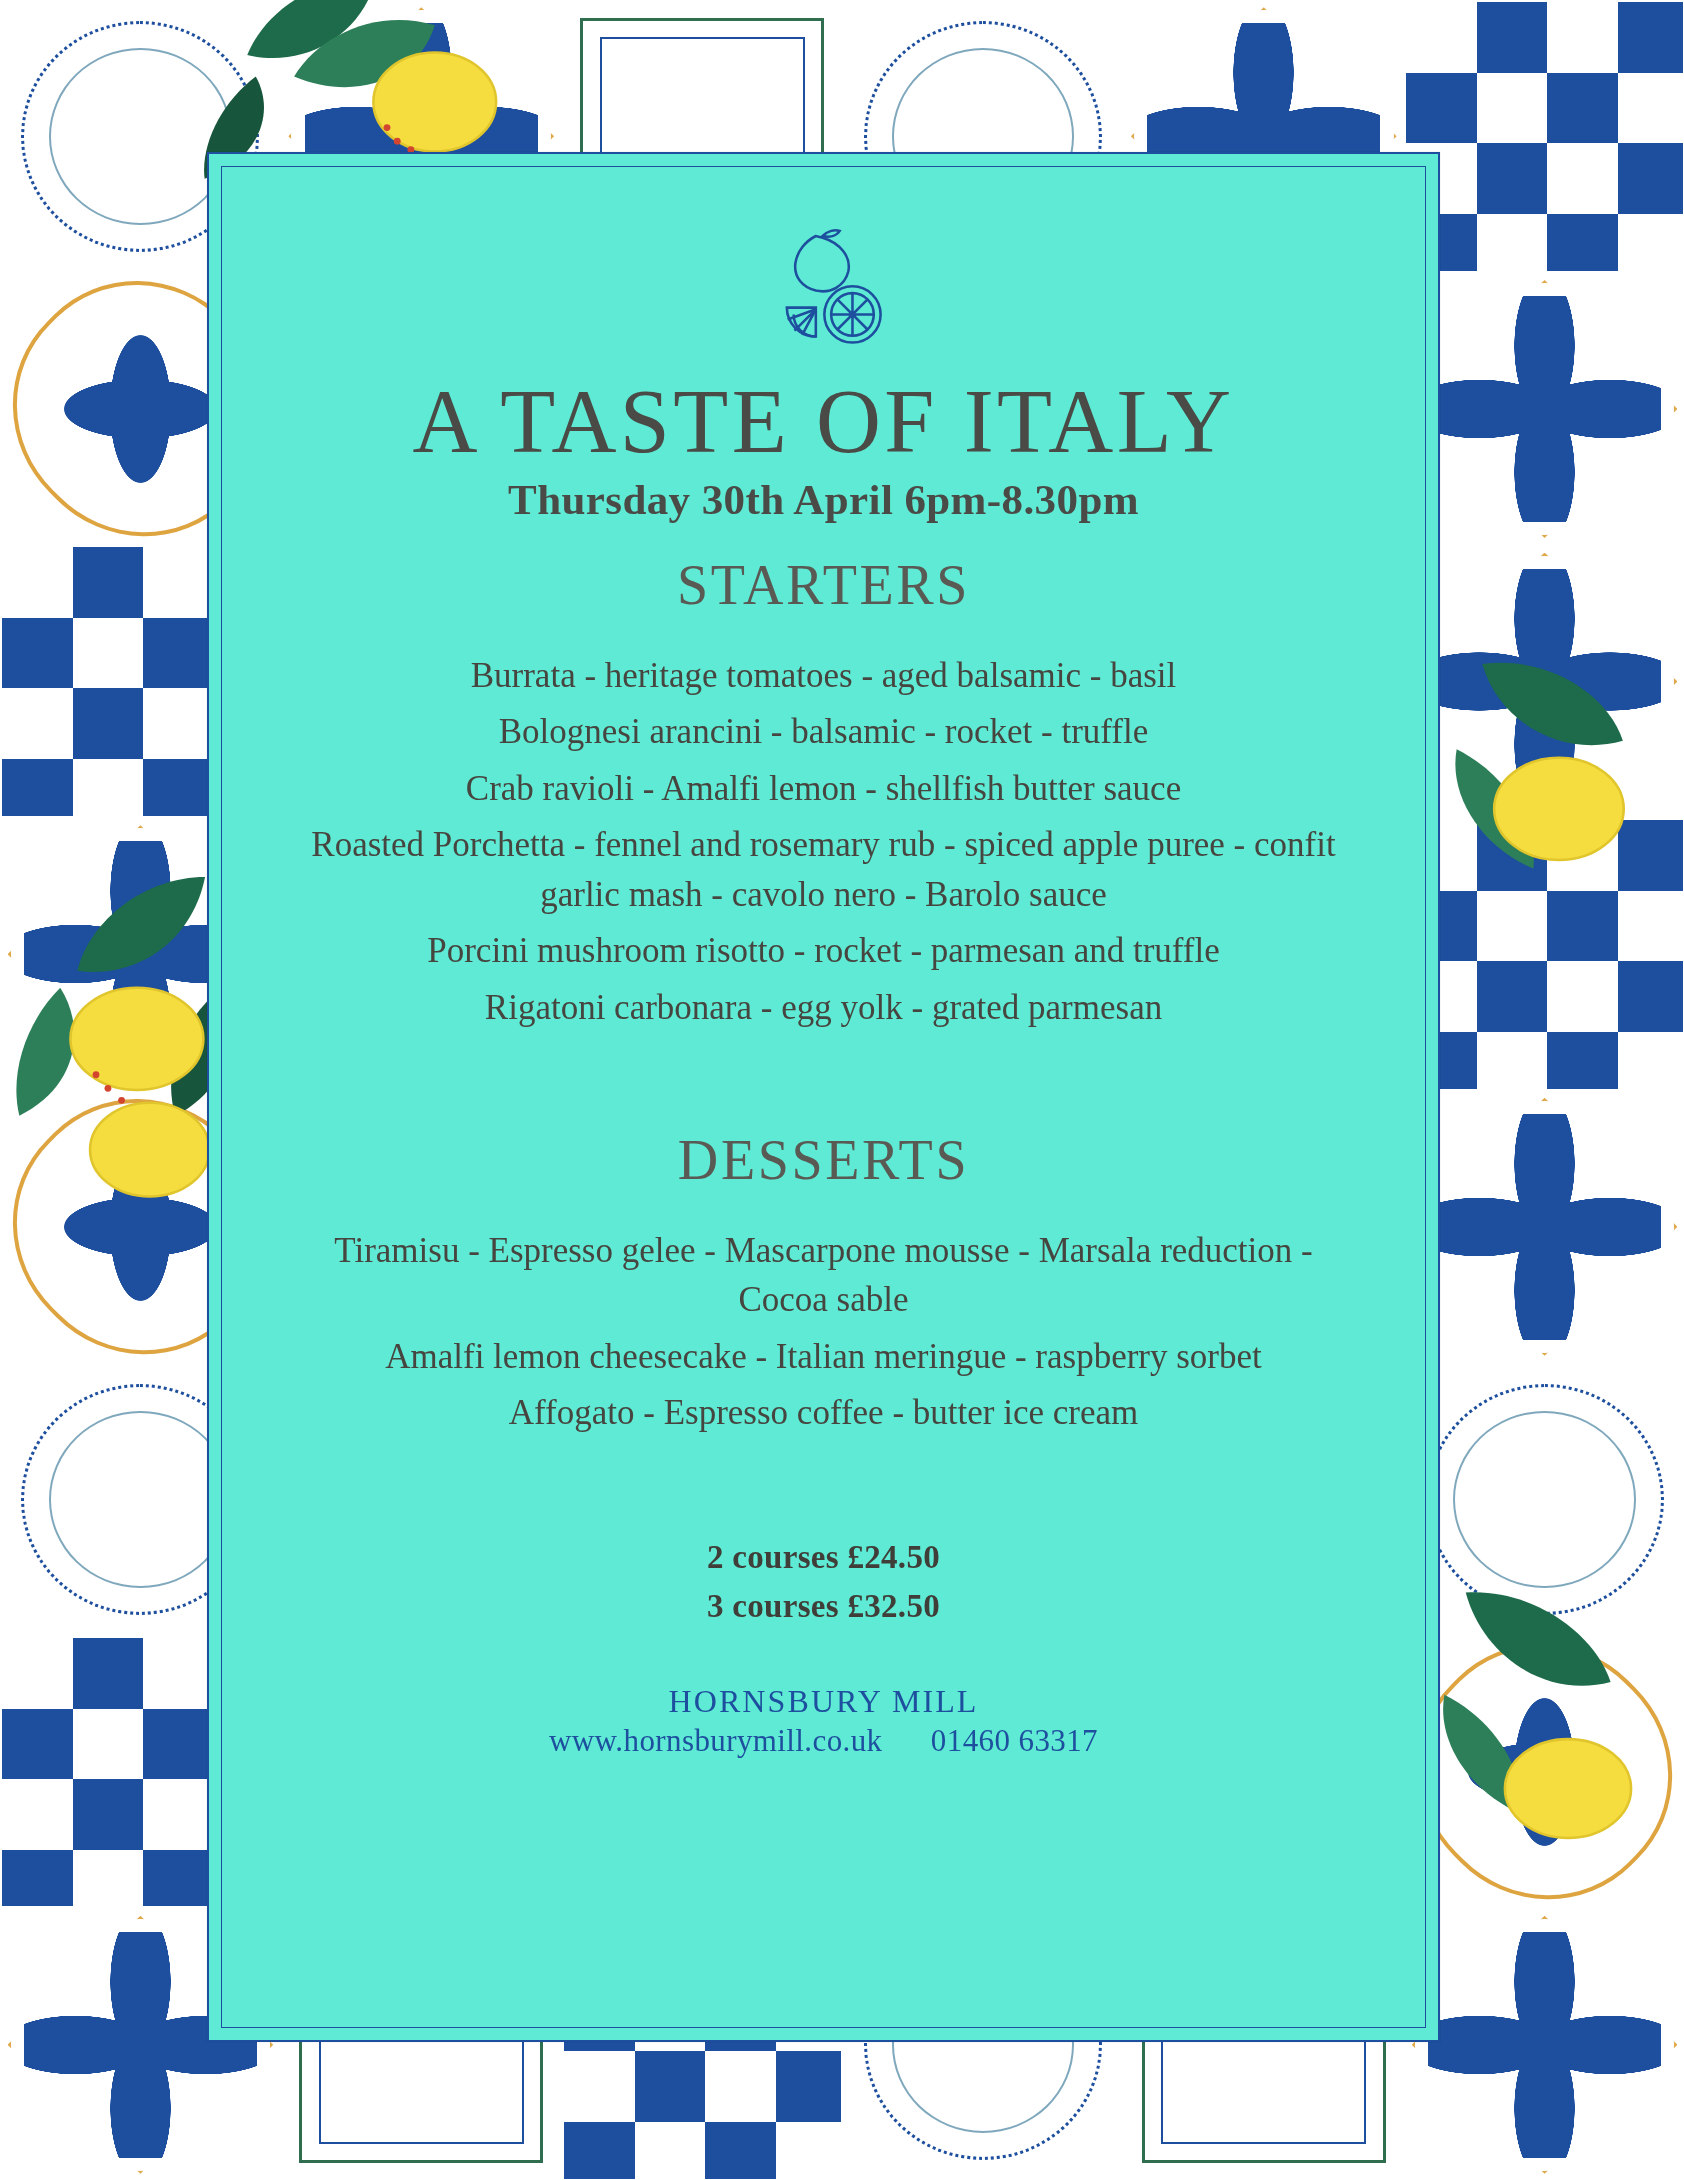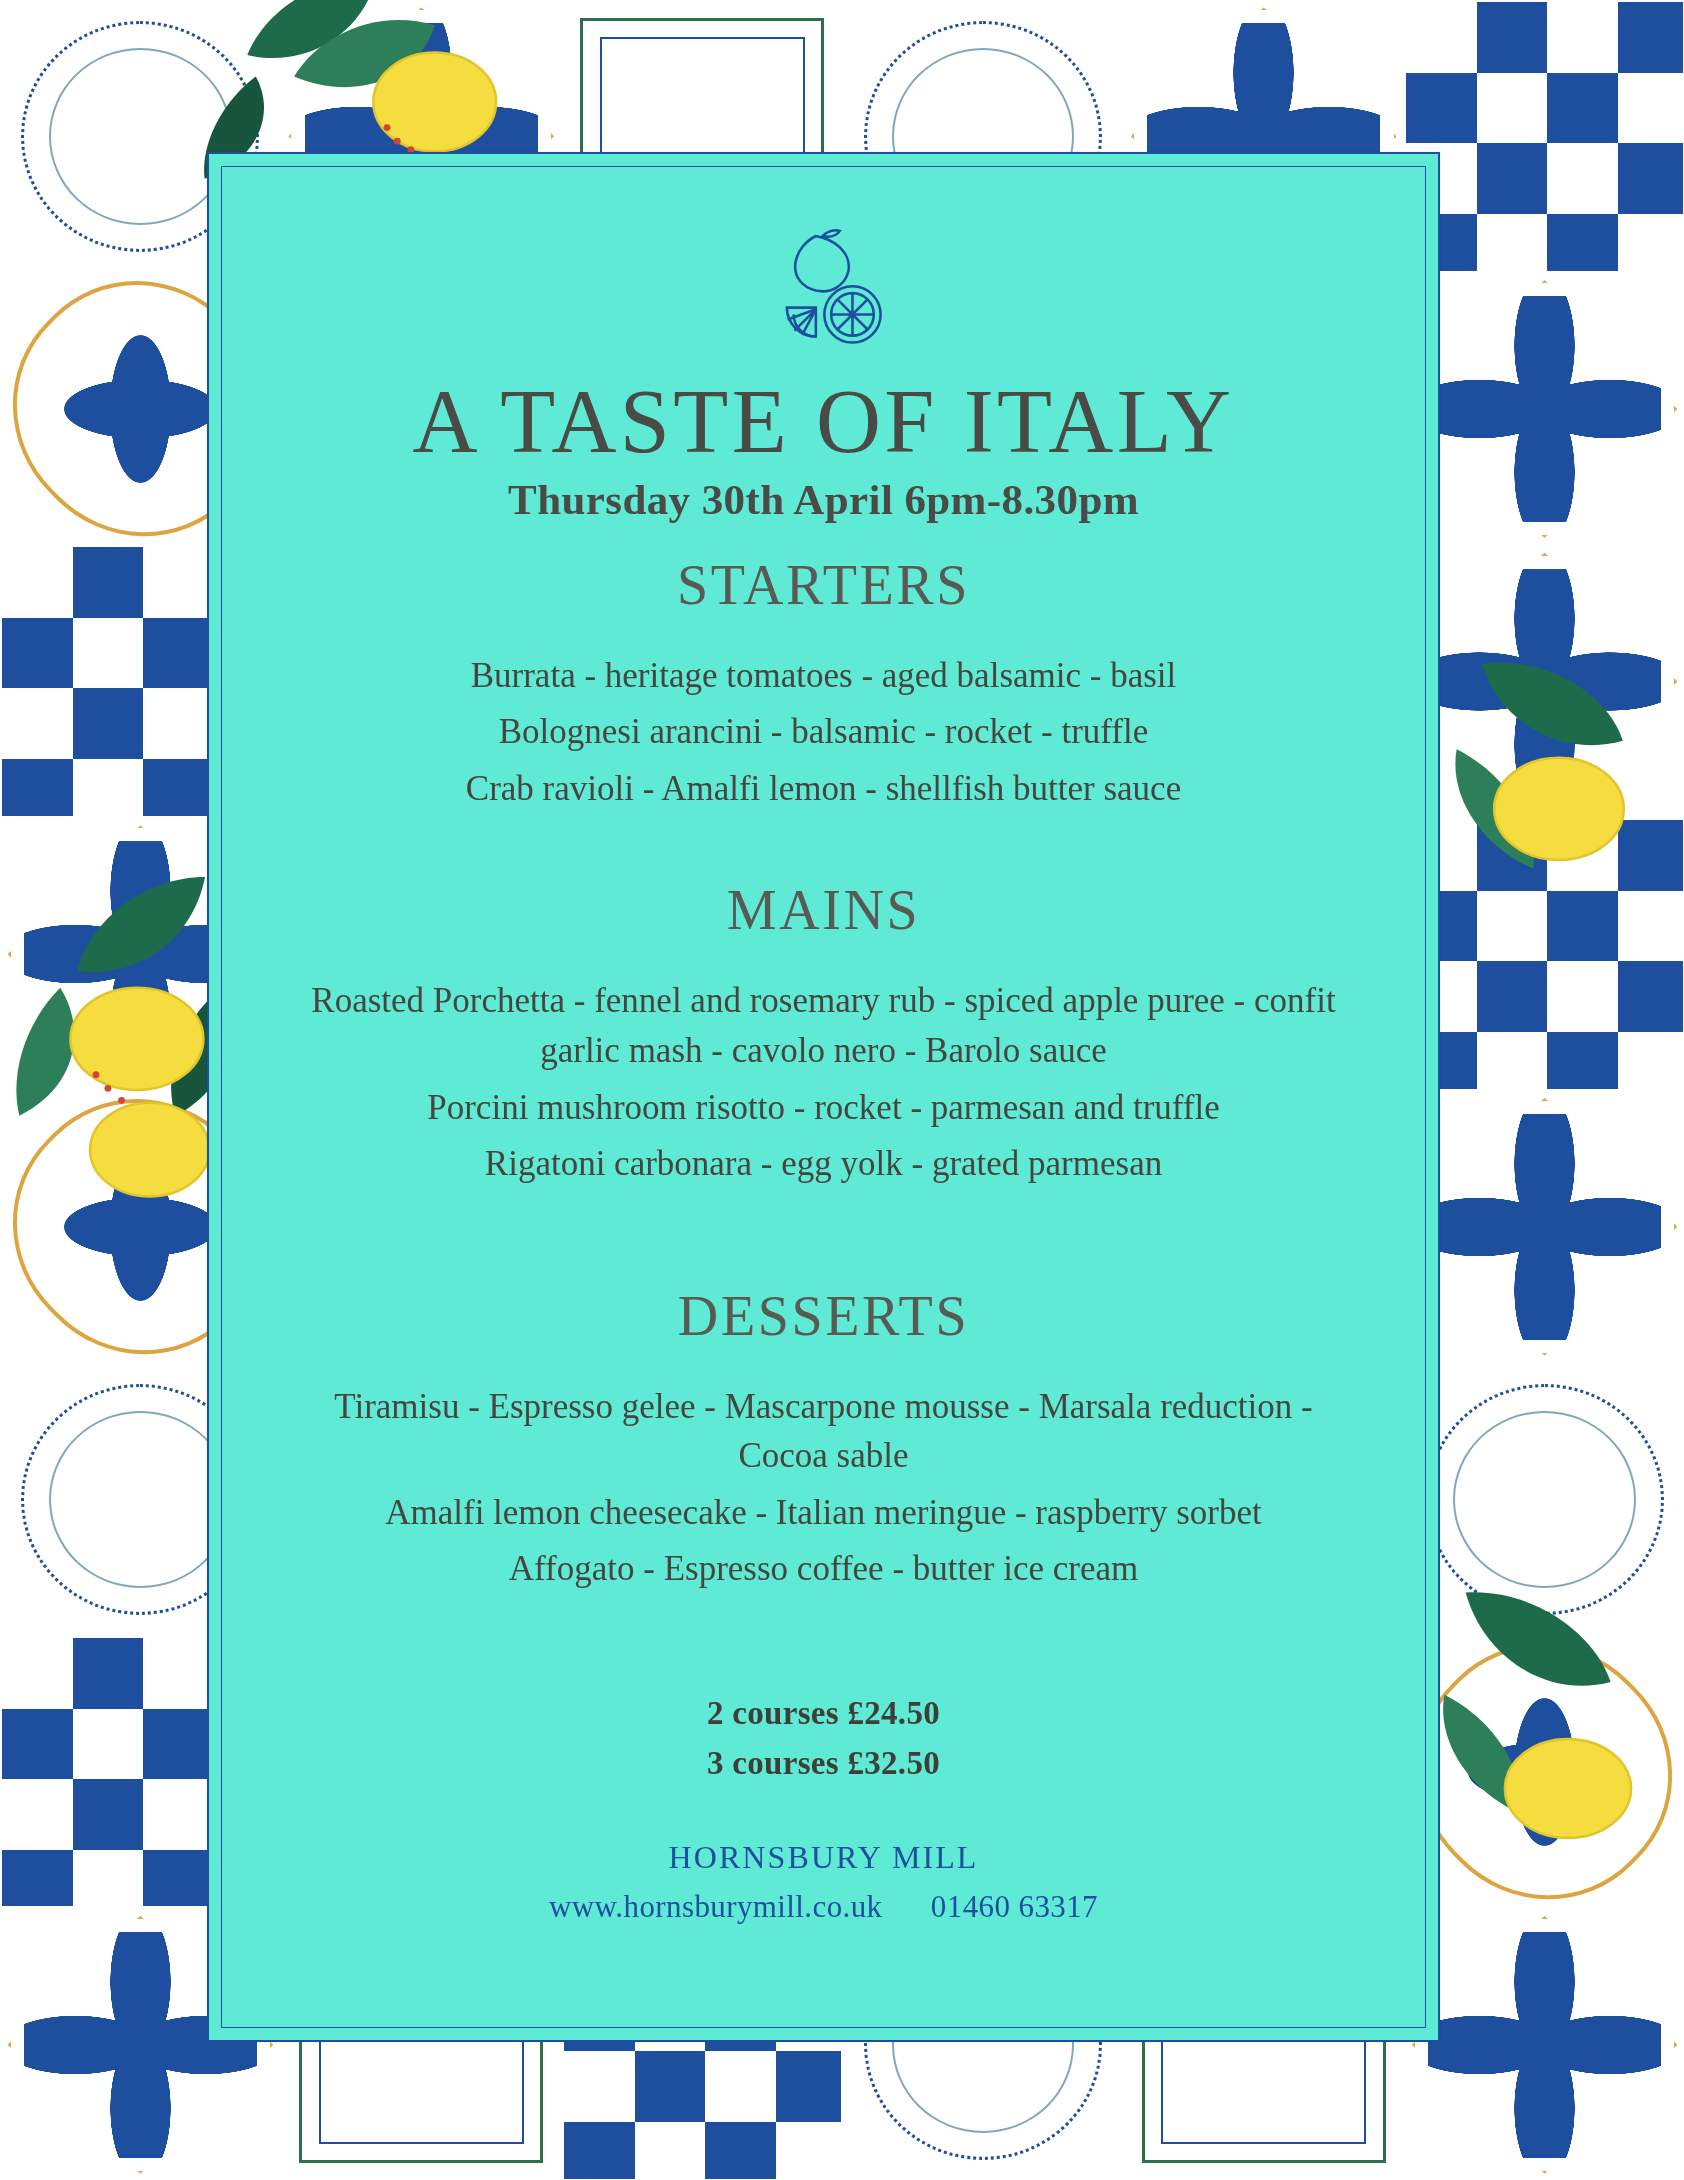--- a/index.html
+++ b/index.html
@@ -192,21 +192,21 @@
     letter-spacing: 0.3px;
   }
 
   .footer {
     margin-top: 51px;
     color: #1d4f9e;
   }
   .footer-name {
     font-size: 32px;
     letter-spacing: 2.1px;
-    margin-bottom: 13px;
+    margin-bottom: 3px;
   }
   .footer-contact {
     font-size: 31px;
     letter-spacing: 0.4px;
   }
   .footer-contact .sep { display: inline-block; width: 32px; }
 </style>
 </head>
 <body>
 
@@ -345,21 +345,20 @@
     <h1 class="title">A TASTE OF ITALY</h1>
     <p class="subtitle">Thursday 30th April 6pm-8.30pm</p>
 
     
     <h2 class="section-heading">STARTERS</h2>
     <p class="dish">Burrata - heritage tomatoes - aged balsamic - basil</p>
     <p class="dish">Bolognesi arancini - balsamic - rocket - truffle</p>
     <p class="dish">Crab ravioli - Amalfi lemon - shellfish butter sauce</p>
 
     
-    <h2 class="section-heading mains">MAINS</h2>
     <p class="dish">Roasted Porchetta - fennel and rosemary rub - spiced apple puree - confit garlic mash - cavolo nero - Barolo sauce</p>
     <p class="dish">Porcini mushroom risotto - rocket - parmesan and truffle</p>
     <p class="dish">Rigatoni carbonara - egg yolk - grated parmesan</p>
 
     
     <h2 class="section-heading desserts">DESSERTS</h2>
     <p class="dish">Tiramisu - Espresso gelee - Mascarpone mousse - Marsala reduction - Cocoa sable</p>
     <p class="dish">Amalfi lemon cheesecake - Italian meringue - raspberry sorbet</p>
     <p class="dish">Affogato - Espresso coffee - butter ice cream</p>
 

